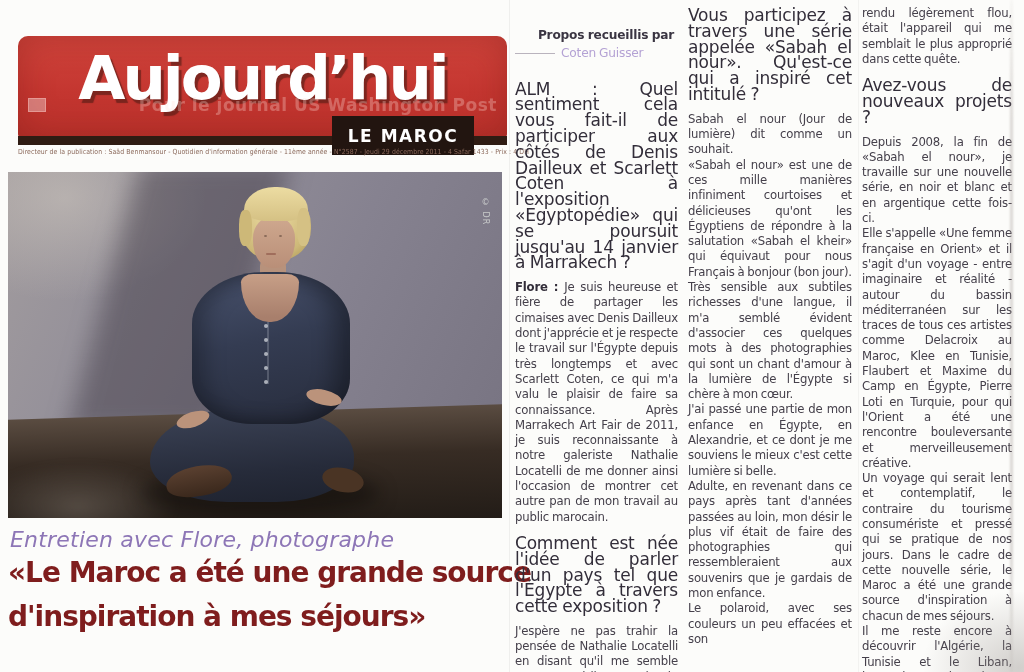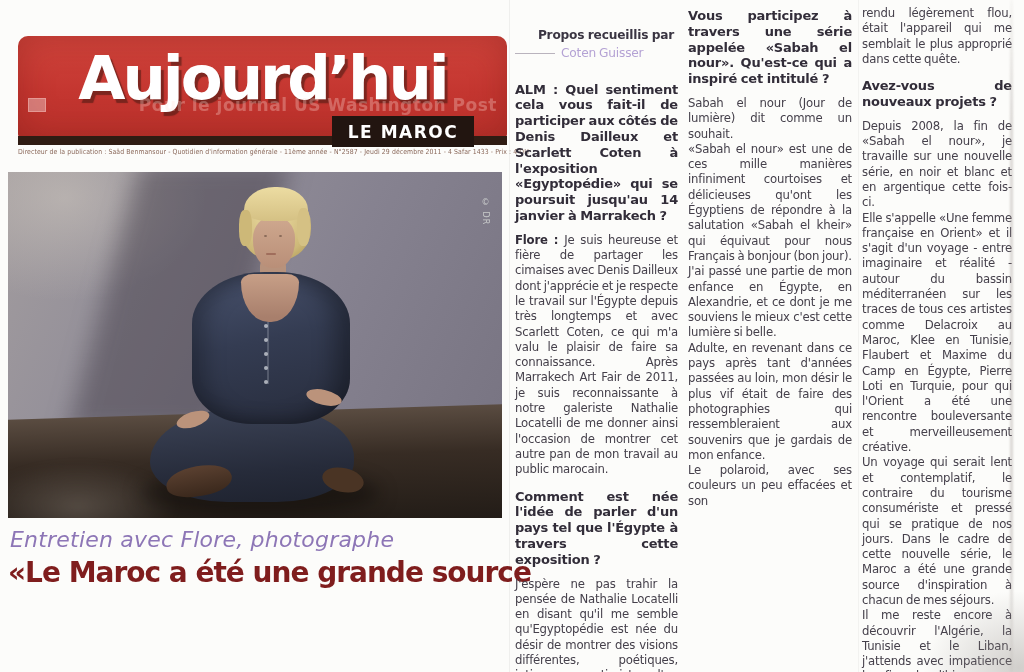--- a/index.html
+++ b/index.html
@@ -29,21 +29,21 @@
   }
   .masthead-mark{
     position:absolute;left:10px;top:62px;width:16px;height:12px;
     background:rgba(255,255,255,.35);border:1px solid rgba(255,200,195,.4);
   }
   .masthead-bar{
     position:absolute;left:18px;top:136px;width:489px;height:9px;
     background:#2f1c13;
   }
   .edition-badge{
-    position:absolute;left:332px;top:116px;width:142px;height:31px;
+    position:absolute;left:332px;top:116px;width:142px;height:39px;
     background:#221510;color:#fff;font-weight:700;font-size:17px;
     letter-spacing:1.5px;display:flex;align-items:center;justify-content:center;
     white-space:nowrap;
   }
   .info-line{
     position:absolute;left:18px;top:148px;width:560px;
     font-size:7px;color:#8a685a;white-space:nowrap;
     transform:scaleX(.88);transform-origin:left top;letter-spacing:.1px;
   }
   
@@ -114,22 +114,22 @@
     color:#7f1d1d;white-space:nowrap;}
   
   .col{position:absolute;top:6px;text-align:justify;
     font-size:11.7px;line-height:15.3px;letter-spacing:-.2px;word-spacing:-.6px;
     color:#45404b;
     -webkit-hyphens:auto;hyphens:auto;}
   .col1{left:515px;width:163px;}
   .col2{left:688px;width:164px;}
   .col3{left:862px;width:150px;}
   .col p{margin:0;}
-  .col p.q{font-weight:700;color:#322d39;margin:11px 0 9px;
-    font-size:13px;line-height:15.8px;}
+  .col p.q{font-weight:400;color:#322d39;margin:11px 0 9px;
+    font-size:17px;line-height:15.8px;}
   .col p.q:first-child{margin-top:2px;}
   .lead{font-weight:700;color:#322d39;}
   .byline{margin:22px 0 20px;}
   .byline-label{font-weight:700;text-align:right;font-size:12.2px;color:#3a3542;padding-right:4px;}
   .byline-row{display:flex;align-items:center;gap:6px;margin-top:3px;}
   .byline-rule{width:40px;height:1px;background:#b9b3bd;flex:none;}
   .byline-author{color:#b4a2d4;font-size:12.2px;}
   
   .crease-left{position:absolute;left:509px;top:0;bottom:0;width:1px;background:rgba(0,0,0,.05);}
   .crease-mid{position:absolute;left:858px;top:0;bottom:0;width:1px;background:rgba(0,0,0,.04);}
@@ -178,40 +178,42 @@
   <div class="ph-eye" style="left:271px;top:63px"></div>
   <div class="ph-mouth"></div>
   <div class="ph-shoe-l"></div>
   <div class="ph-shoe-r"></div>
   <div class="ph-credit">© DR</div>
 </div>
 
 <div class="caption">Entretien avec Flore, photographe</div>
 <div class="headline">
   <div>«Le Maroc a été une grande source</div>
+  <div>d'inspiration à mes séjours»</div>
 </div>
 
 <div class="col col1">
   <div class="byline">
     <div class="byline-label">Propos recueillis par</div>
     <div class="byline-row">
       <span class="byline-rule"></span>
       <span class="byline-author">Coten Guisser</span>
     </div>
   </div>
   <p class="q">ALM : Quel sentiment cela vous fait-il de participer aux côtés de Denis Dailleux et Scarlett Coten à l'exposition «Egyptopédie» qui se poursuit jusqu'au 14 janvier à Marrakech ?</p>
   <p class="a"><span class="lead">Flore : </span><span>Je suis heureuse et fière de partager les cimaises avec Denis Dailleux dont j'apprécie et je respecte le travail sur l'Égypte depuis très longtemps et avec Scarlett Coten, ce qui m'a valu le plaisir de faire sa connaissance. Après Marrakech Art Fair de 2011, je suis reconnaissante à notre galeriste Nathalie Locatelli de me donner ainsi l'occasion de montrer cet autre pan de mon travail au public marocain.</span></p>
   <p class="q">Comment est née l'idée de parler d'un pays tel que l'Égypte à travers cette exposition ?</p>
   <p class="a">J'espère ne pas trahir la pensée de Nathalie Locatelli en disant qu'il me semble qu'Egyptopédie est née du désir de montrer des visions différentes, poétiques, intimes ou optimistes d'un pays qui fait la Une des journaux internationaux depuis plusieurs mois avec une actualité si douloureuse.</p>
 </div>
 
 <div class="col col2">
   <p class="q">Vous participez à travers une série appelée «Sabah el nour». Qu'est-ce qui a inspiré cet intitulé ?</p>
   <p class="a">Sabah el nour (Jour de lumière) dit comme un souhait.</p>
   <p class="a">«Sabah el nour» est une de ces mille manières infiniment courtoises et délicieuses qu'ont les Égyptiens de répondre à la salutation «Sabah el kheir» qui équivaut pour nous Français à bonjour (bon jour).</p>
+  <p class="a">Très sensible aux subtiles richesses d'une langue, il m'a semblé évident d'associer ces quelques mots à des photographies qui sont un chant d'amour à la lumière de l'Égypte si chère à mon cœur.</p>
   <p class="a">J'ai passé une partie de mon enfance en Égypte, en Alexandrie, et ce dont je me souviens le mieux c'est cette lumière si belle.</p>
   <p class="a">Adulte, en revenant dans ce pays après tant d'années passées au loin, mon désir le plus vif était de faire des photographies qui ressembleraient aux souvenirs que je gardais de mon enfance.</p>
   <p class="a">Le polaroid, avec ses couleurs un peu effacées et son</p>
 </div>
 
 <div class="col col3">
   <p class="a">rendu légèrement flou, était l'appareil qui me semblait le plus approprié dans cette quête.</p>
   <p class="q">Avez-vous de nouveaux projets ?</p>
   <p class="a">Depuis 2008, la fin de «Sabah el nour», je travaille sur une nouvelle série, en noir et blanc et en argentique cette fois-ci.</p>
   <p class="a">Elle s'appelle «Une femme française en Orient» et il s'agit d'un voyage - entre imaginaire et réalité - autour du bassin méditerranéen sur les traces de tous ces artistes comme Delacroix au Maroc, Klee en Tunisie, Flaubert et Maxime du Camp en Égypte, Pierre Loti en Turquie, pour qui l'Orient a été une rencontre bouleversante et merveilleusement créative.</p>

